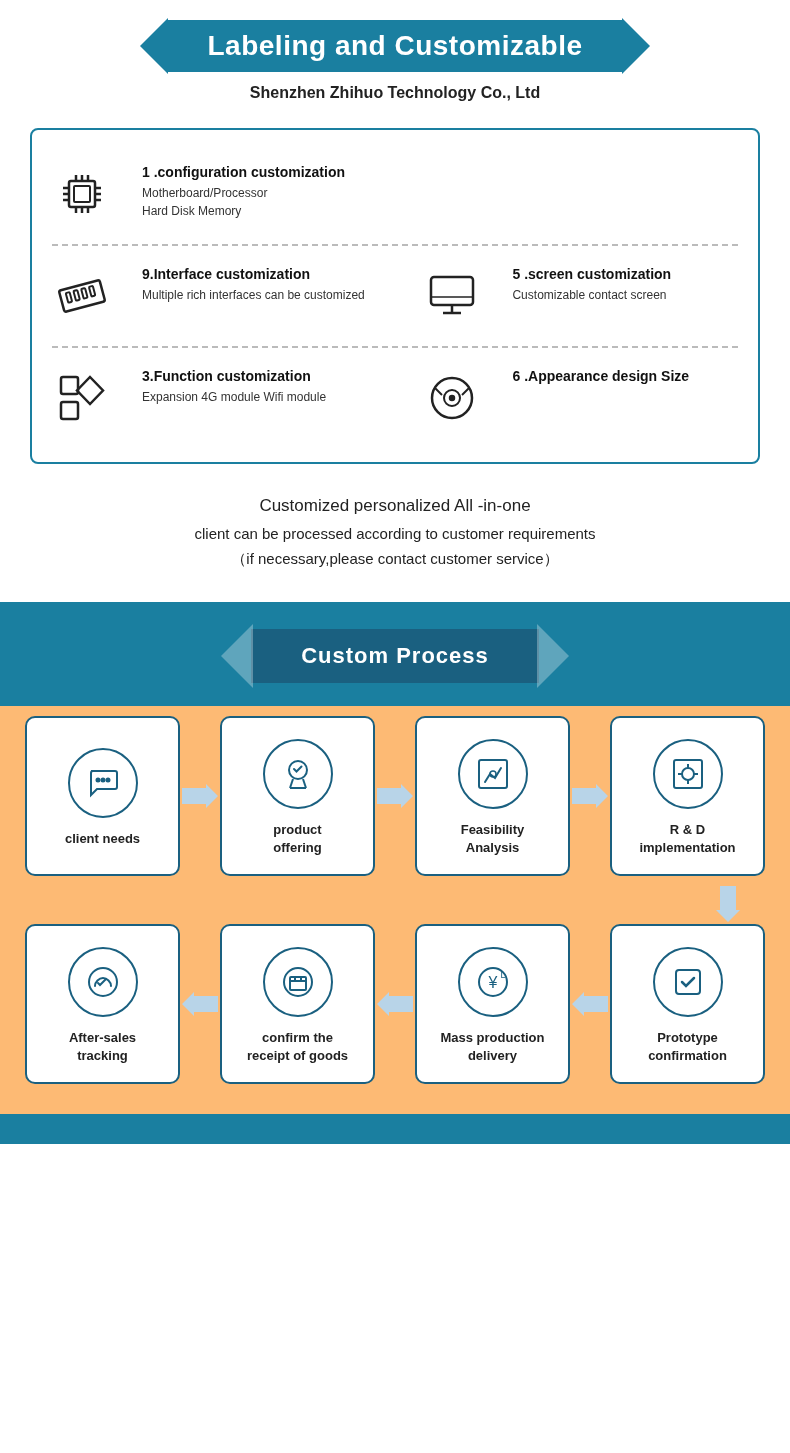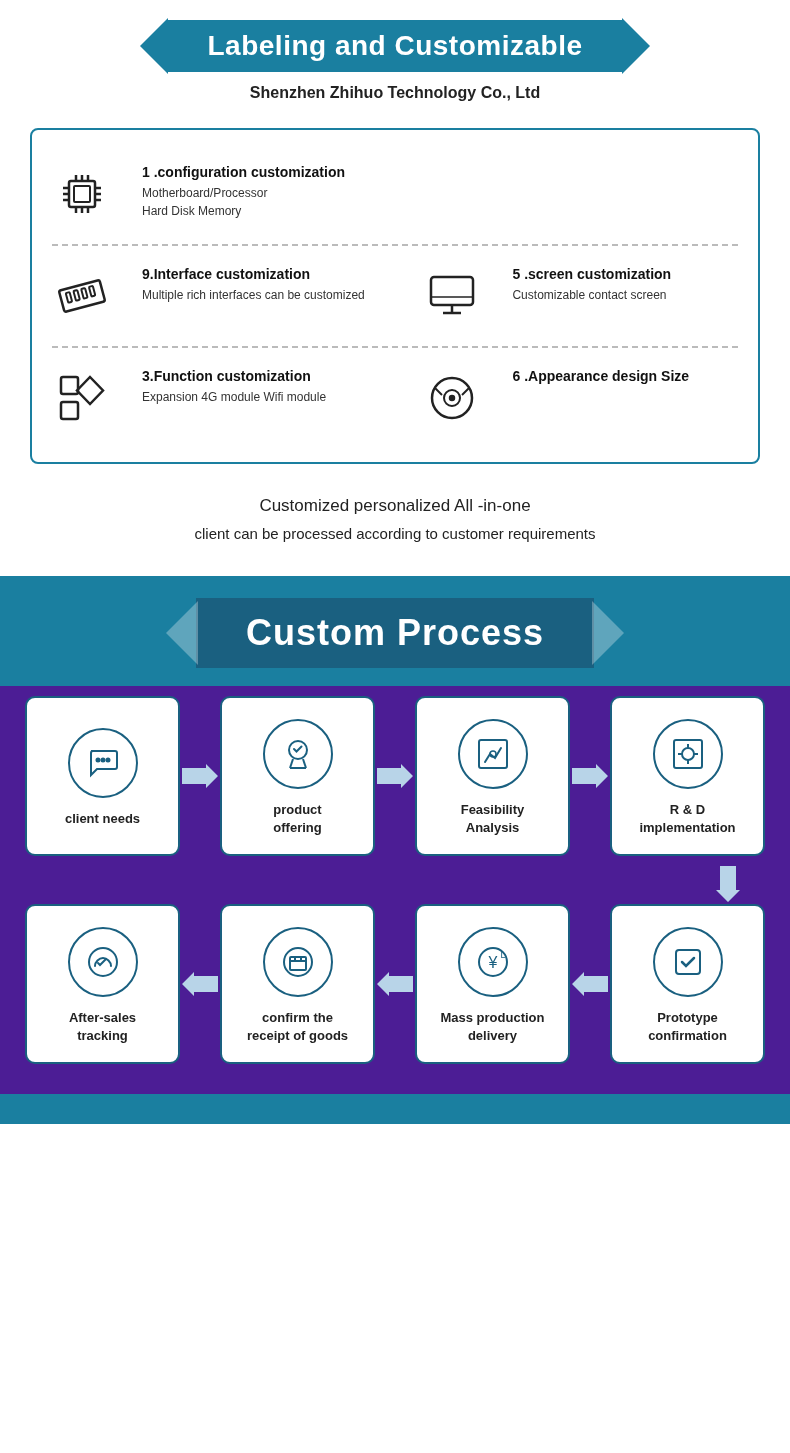--- a/index.html
+++ b/index.html
@@ -144,28 +144,28 @@
       opacity: 0.3;
     }
     .process-title-box {
       background: #1a6080;
       padding: 14px 50px;
       display: inline-block;
       margin: 0 -2px;
     }
     .process-title-box h2 {
       color: #fff;
-      font-size: 36px;
+      font-size: 22px;
       font-weight: 900;
       letter-spacing: 1px;
     }
 
     
     .process-grid {
-      background: #4c1d95;
+      background: #fdba74;
       padding: 10px 20px 20px;
     }
     .process-row {
       display: flex;
       justify-content: center;
       align-items: center;
       gap: 0;
       margin-bottom: 10px;
     }
     .process-card {
@@ -336,20 +336,21 @@
         <h3>6 .Appearance design Size</h3>
       </div>
     </div>
   </div>
 
 </div>
 
 <div class="bottom-text">
   <p class="line1">Customized personalized  All -in-one</p>
   <p>client can be processed according to customer requirements</p>
+  <p>（if necessary,please contact customer service）</p>
 </div>
 
 <div class="process-section">
   <div class="process-header">
     <div class="proc-diamond-left"></div>
     <div class="process-title-box">
       <h2>Custom Process</h2>
     </div>
     <div class="proc-diamond-right"></div>
   </div>

